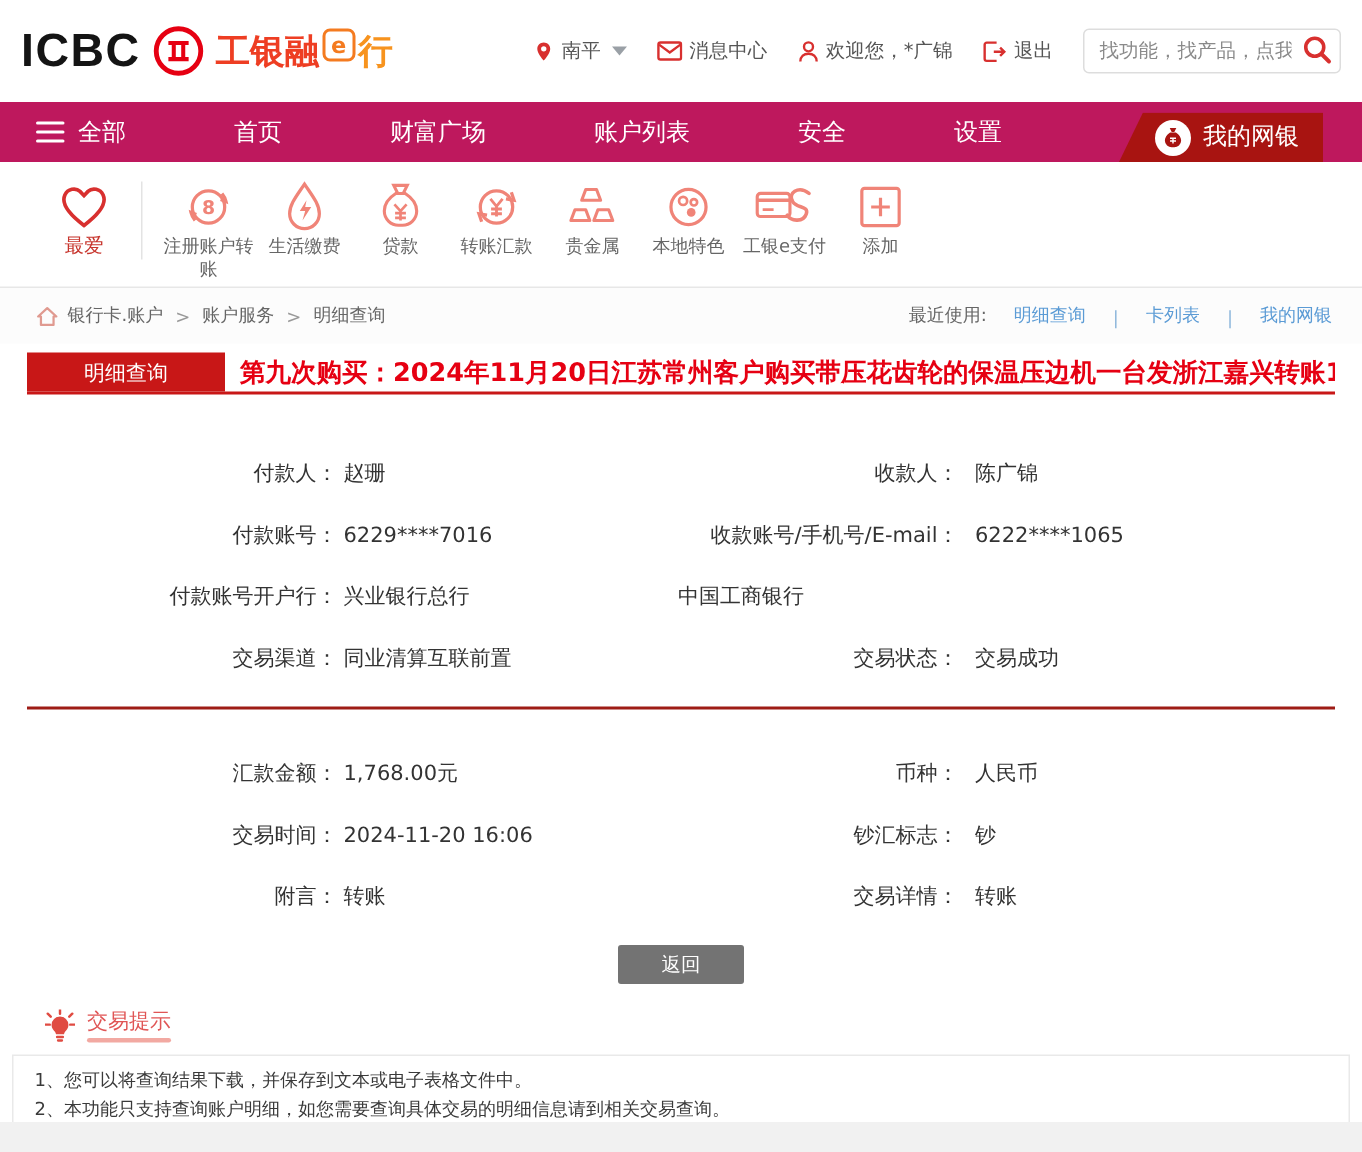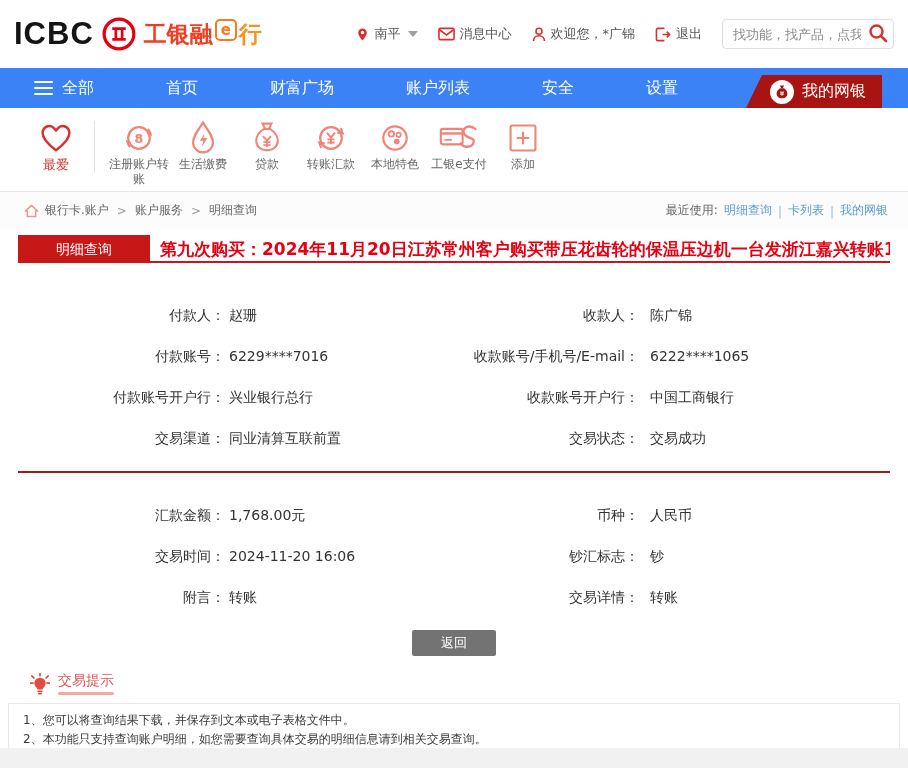--- a/index.html
+++ b/index.html
@@ -18,38 +18,38 @@
   .brand .ebox { color:#f47b20; border:2px solid #f47b20; border-radius:5px; font-size:15px; width:22px; height:22px; line-height:18px; text-align:center; font-weight:bold; margin:0 1px; }
   .brand .b2 { color:#f7931e; }
   .header-right { margin-left:auto; display:flex; align-items:center; gap:20px; font-size:13px; color:#555; }
   .hr-item { display:flex; align-items:center; gap:5px; cursor:pointer; white-space:nowrap; }
   .caret { width:0; height:0; border-left:5px solid transparent; border-right:5px solid transparent; border-top:6px solid #9aa0a6; margin-left:2px; }
   .search-wrap { position:relative; }
   .search-input { width:172px; height:30px; border:1px solid #ddd; border-radius:4px; padding:0 32px 0 10px; font-size:13px; color:#555; outline:none; font-family:inherit; }
   .search-input::placeholder { color:#8a8a8a; }
   .search-btn { position:absolute; right:6px; top:4px; background:none; border:none; cursor:pointer; }
   
-  .nav { height:40px; background:#3b82f6; display:flex; align-items:center; color:#fff; font-size:16px; position:relative; padding-left:34px; }
+  .nav { height:40px; background:#be185d; display:flex; align-items:center; color:#fff; font-size:16px; position:relative; padding-left:24px; }
   .nav-item { display:flex; align-items:center; gap:9px; margin-right:72px; cursor:pointer; white-space:nowrap; }
   .burger { display:inline-flex; flex-direction:column; gap:3.5px; }
   .burger i { width:19px; height:2.6px; background:#fff; border-radius:1px; }
   .my-ebank { position:absolute; right:26px; top:7px; height:33px; background:#a81411; clip-path:polygon(16px 0, 100% 0, 100% 100%, 0 100%); display:flex; align-items:center; gap:8px; padding:0 16px 0 24px; cursor:pointer; }
   .bag-circle { width:24px; height:24px; border-radius:50%; background:#fff; display:flex; align-items:center; justify-content:center; }
   
   .quick { height:84px; display:flex; align-items:flex-start; padding:11px 0 0 24px; border-bottom:1px solid #e7e7e7; background:#fff; }
   .q-item { width:64px; text-align:center; cursor:pointer; }
   .q-item .q-ic { height:38px; display:flex; align-items:center; justify-content:center; }
   .q-label { font-size:12px; color:#666; line-height:1.25; display:block; }
   .q-fav .q-label { color:#c7342c; font-size:13px; }
   .q-div { width:1px; height:52px; background:#e3e3e3; margin:2px 12px 0 6px; }
   
   .crumbrow { height:37px; display:flex; align-items:center; justify-content:space-between; padding:0 20px 0 24px; font-size:12px; color:#666; background:#fcfcfc; }
   .crumb-left { display:flex; align-items:center; gap:6px; }
   .crumb-sep { color:#999; margin:0 2px; }
-  .recent { display:flex; align-items:flex-end; gap:6px; }
+  .recent { display:flex; align-items:flex-end; gap:18px; }
   .recent a { color:#5b9bd5; text-decoration:none; cursor:pointer; }
   .recent .pipe { color:#8fb8dc; }
   
   .card { margin:6px 18px 0 18px; background:#fff; }
   .tabbar { display:flex; border-bottom:2px solid #c81717; height:28px; }
   .tab { background:#c81717; color:#fff; font-size:14px; width:132px; text-align:center; line-height:28px; cursor:pointer; }
   .marquee { flex:1; overflow:hidden; white-space:nowrap; color:#e60012; font-weight:bold; font-size:17px; line-height:28px; padding-left:10px; }
   .detail-sec1 { padding-top:44px; }
   .detail-sec2 { padding-top:34px; }
   .drow { display:flex; font-size:14px; color:#333; margin-bottom:23px; align-items:baseline; }
@@ -210,20 +210,28 @@
           <circle cx="20" cy="20" r="12" fill="none" stroke="#f08478" stroke-width="2.4"></circle>
           <path d="M31 9 l2 6 -6 -1" fill="none" stroke="#f08478" stroke-width="2.4"></path>
           <path d="M9 31 l-2 -6 6 1" fill="none" stroke="#f08478" stroke-width="2.4"></path>
           <path d="M15.5 14 l4.5 5.5 4.5 -5.5 M20 19.5 v7.5 M16 21.5 h8 M16 25 h8" stroke="#f08478" stroke-width="2.1" fill="none"></path>
         </svg>
     </span>
     <span class="q-label">转账汇款</span>
   </div>
   <div class="q-item">
     <span class="q-ic">
+      <svg width="36" height="34" viewBox="0 0 40 36">
+          <path d="M15 5 h8 l3 8 h-14 z M7 20 h8 l3 8 h-14 z M24 20 h8 l3 8 h-14 z" fill="none" stroke="#f08478" stroke-width="2.3" stroke-linejoin="round"></path>
+        </svg>
+    </span>
+    <span class="q-label">贵金属</span>
+  </div>
+  <div class="q-item">
+    <span class="q-ic">
       <svg width="36" height="36" viewBox="0 0 40 40">
           <circle cx="20" cy="20" r="13" fill="none" stroke="#f08478" stroke-width="2.4"></circle>
           <circle cx="16" cy="15.5" r="3" fill="none" stroke="#f08478" stroke-width="2"></circle>
           <circle cx="24" cy="16.5" r="2.4" fill="none" stroke="#f08478" stroke-width="2"></circle>
           <circle cx="22" cy="24" r="3.2" fill="#f08478"></circle>
         </svg>
     </span>
     <span class="q-label">本地特色</span>
   </div>
   <div class="q-item">
@@ -284,21 +292,20 @@
     </div>
     <div class="drow">
       <span class="l-lbl">付款账号：</span>
       <span class="l-val">6229****7016</span>
       <span class="r-lbl">收款账号/手机号/E-mail：</span>
       <span class="r-val">6222****1065</span>
     </div>
     <div class="drow">
       <span class="l-lbl">付款账号开户行：</span>
       <span class="l-val">兴业银行总行</span>
-      <span class="r-lbl">收款账号开户行：</span>
       <span class="r-val">中国工商银行</span>
     </div>
     <div class="drow">
       <span class="l-lbl">交易渠道：</span>
       <span class="l-val">同业清算互联前置</span>
       <span class="r-lbl">交易状态：</span>
       <span class="r-val">交易成功</span>
     </div>
   </div>
 

